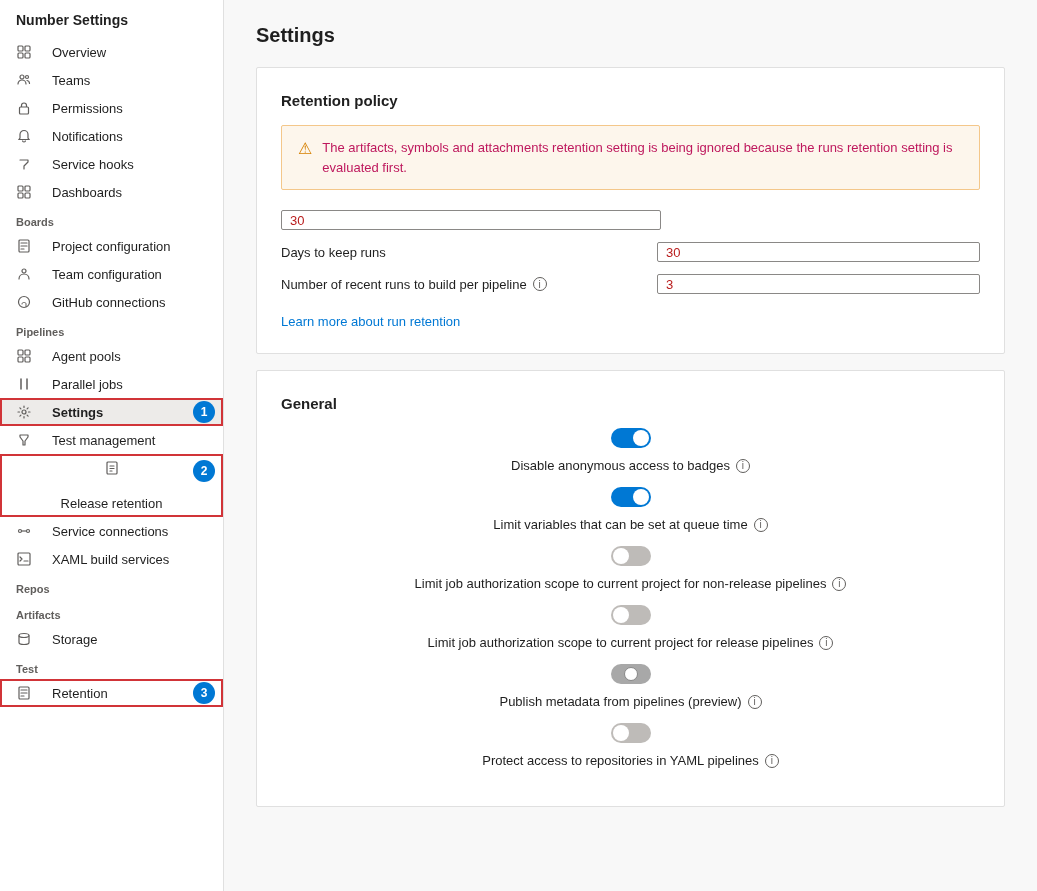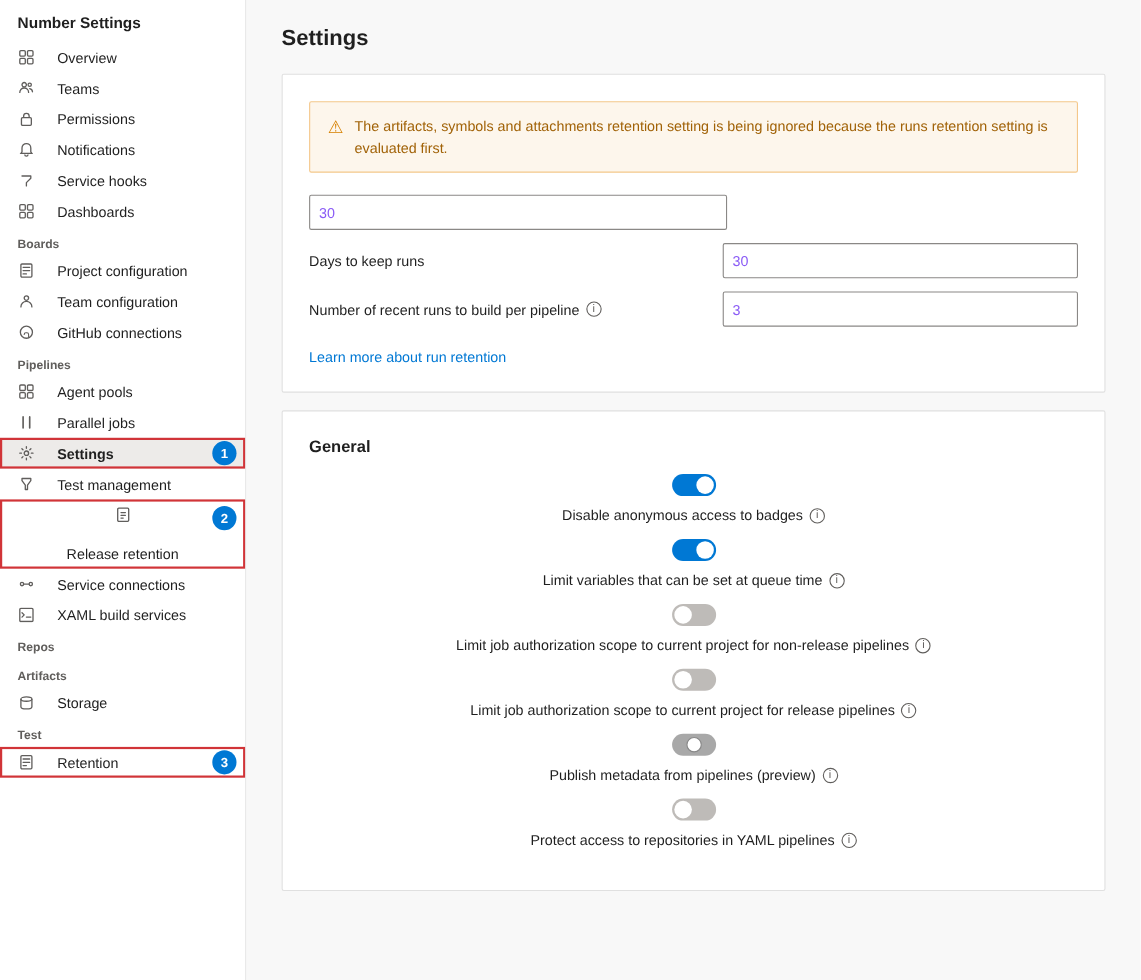--- a/index.html
+++ b/index.html
@@ -104,46 +104,46 @@
       gap: 10px;
     }
     .warning-icon {
       color: #d68000;
       font-size: 16px;
       margin-top: 1px;
       flex-shrink: 0;
     }
     .warning-text {
       font-size: 13px;
-      color: #a16207;
+      color: #be185d;
       line-height: 1.5;
     }
     .form-row {
       display: flex;
       align-items: center;
       margin-bottom: 12px;
       gap: 16px;
     }
     .form-label {
       flex: 0 0 360px;
       font-size: 13px;
       color: #1f1f1f;
       display: flex;
       align-items: center;
       gap: 6px;
     }
     .form-input {
       flex: 1;
       max-width: 380px;
-      height: 32px;
+      height: 20px;
       border: 1px solid #8a8886;
       border-radius: 2px;
       padding: 0 8px;
       font-size: 13px;
-      color: #8b5cf6;
+      color: #b91c1c;
     }
     .info-icon {
       display: inline-flex;
       align-items: center;
       justify-content: center;
       width: 14px;
       height: 14px;
       border: 1px solid #605e5c;
       border-radius: 50%;
       font-size: 10px;
@@ -389,20 +389,21 @@
     </span>
     <span>Retention</span>
     <span class="badge-circle">3</span>
   </div>
 </nav>
 
 <main class="main-content">
   <h1 class="page-title">Settings</h1>
 
   <div class="card">
+    <div class="card-section-title">Retention policy</div>
 
     <div class="warning-banner">
       <span class="warning-icon">⚠</span>
       <span class="warning-text">The artifacts, symbols and attachments retention setting is being ignored because the runs retention setting is evaluated first.</span>
     </div>
 
     <div class="form-row">
       <input class="form-input" type="text" value="30" style="">
     </div>
     <div class="form-row">

